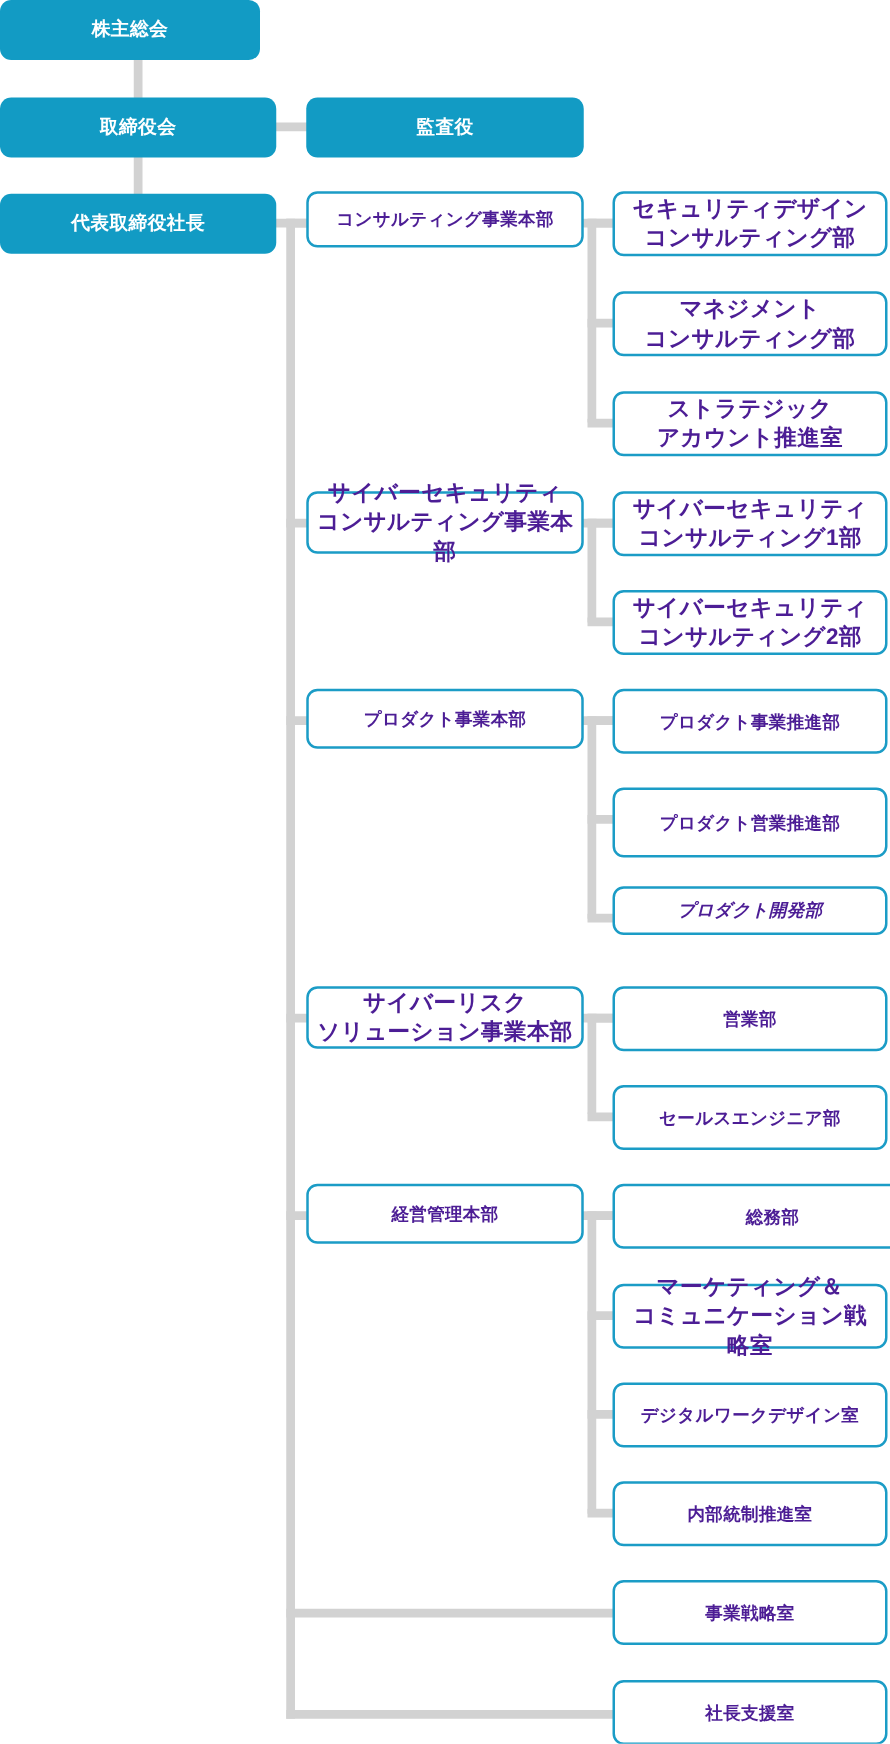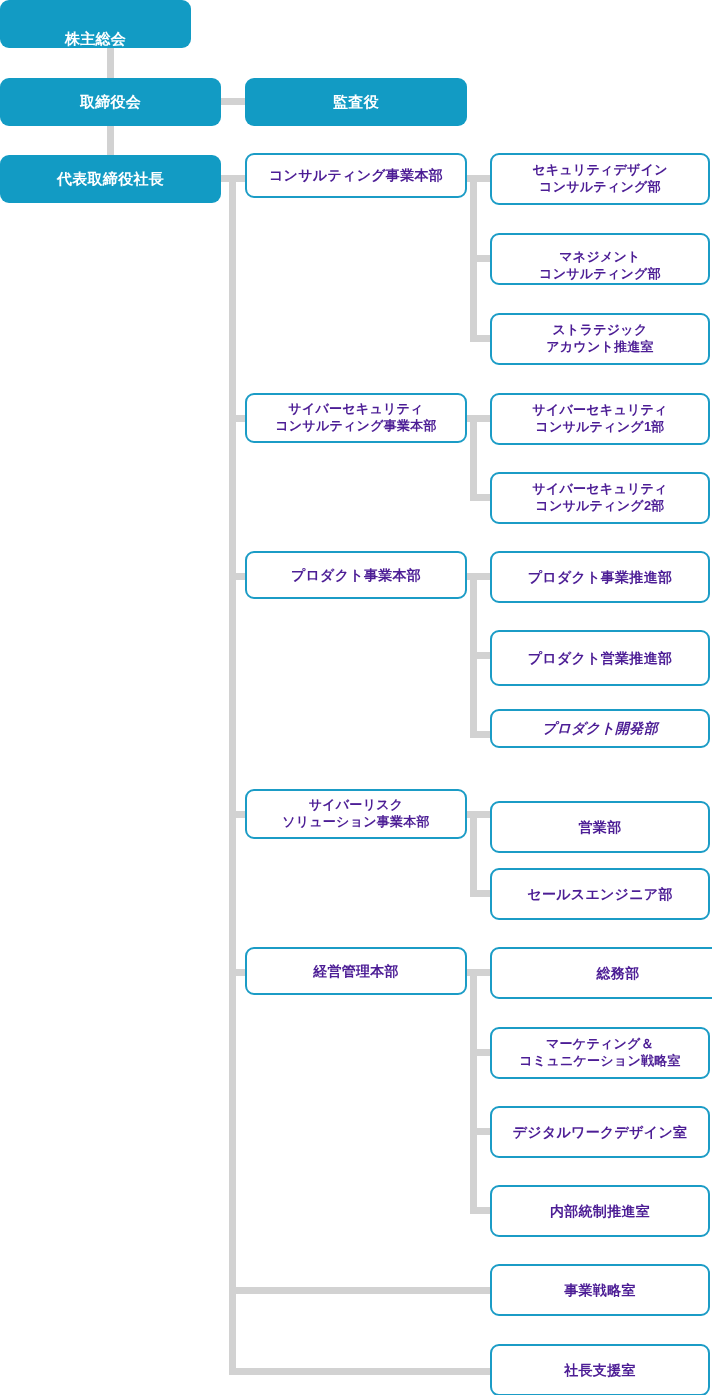--- a/index.html
+++ b/index.html
@@ -39,21 +39,21 @@
     font-weight:bold;
     font-size:15px;
   }
   .node.outline{
     background:#ffffff;
     border:2px solid #1B9CC6;
     color:#4c1d95;
     font-weight:bold;
     font-size:14px;
   }
-  .node.outline.two-line{font-size:13px;}
+  .node.outline.two-line{font-size:18px;}
 </style>
 </head>
 <body>
 
 <div id="chart">
 
   <div class="line vline" style="left:107px;top:44px;height:38px;"></div>
 
   <div class="line vline" style="left:107px;top:122px;height:37px;"></div>
 
@@ -94,21 +94,21 @@
   <div class="line hline" style="left:470px;top:811px;width:24px;"></div>
   <div class="line hline" style="left:470px;top:890px;width:24px;"></div>
 
   <div class="line hline" style="left:463px;top:969px;width:30px;"></div>
   <div class="line vline" style="left:470px;top:969px;height:242px;"></div>
   <div class="line hline" style="left:470px;top:969px;width:24px;"></div>
   <div class="line hline" style="left:470px;top:1049px;width:24px;"></div>
   <div class="line hline" style="left:470px;top:1128px;width:24px;"></div>
   <div class="line hline" style="left:470px;top:1207px;width:24px;"></div>
 
-  <div class="node primary" style="left:0px;top:0px;width:191px;height:48px;align-items:flex-end;">
+  <div class="node primary" style="left:0px;top:0px;width:208px;height:48px;">
     <span class="lbl">株主総会</span>
   </div>
 
   <div class="node primary" style="left:0px;top:78px;width:221px;height:48px;">
     <span class="lbl">取締役会</span>
   </div>
 
   <div class="node primary" style="left:245px;top:78px;width:222px;height:48px;justify-content:flex-end;">
     <span class="lbl">監査役</span>
   </div>
@@ -157,21 +157,21 @@
   <div class="node outline" style="left:490px;top:551px;width:220px;height:52px;">
     <span class="lbl">プロダクト事業推進部</span>
   </div>
   <div class="node outline" style="left:490px;top:630px;width:220px;height:56px;">
     <span class="lbl">プロダクト営業推進部</span>
   </div>
   <div class="node outline" style="left:490px;top:709px;width:220px;height:39px;font-style:italic;">
     <span class="lbl">プロダクト開発部</span>
   </div>
 
-  <div class="node outline" style="left:490px;top:789px;width:220px;height:52px;margin-top:12px;">
+  <div class="node outline" style="left:490px;top:789px;width:220px;height:52px;">
     <span class="lbl">営業部</span>
   </div>
   <div class="node outline" style="left:490px;top:868px;width:220px;height:52px;">
     <span class="lbl">セールスエンジニア部</span>
   </div>
 
   <div class="node outline" style="left:490px;top:947px;width:256px;height:52px;">
     <span class="lbl">総務部</span>
   </div>
   <div class="node outline two-line" style="left:490px;top:1027px;width:220px;height:52px;">

